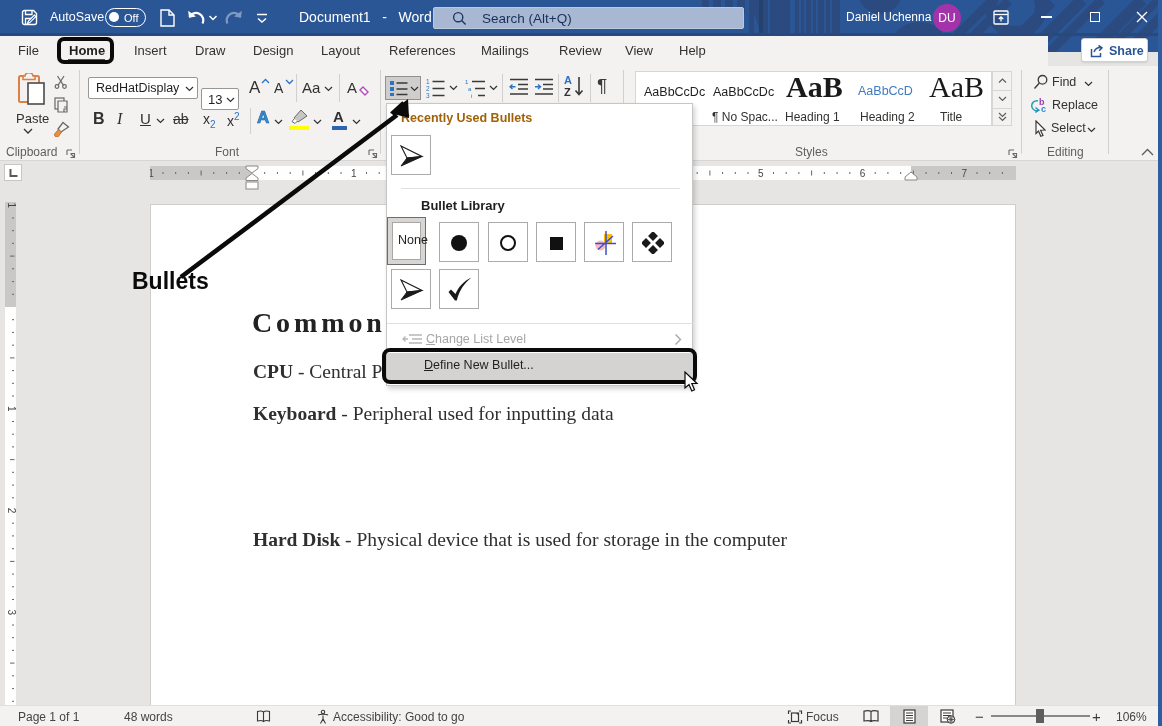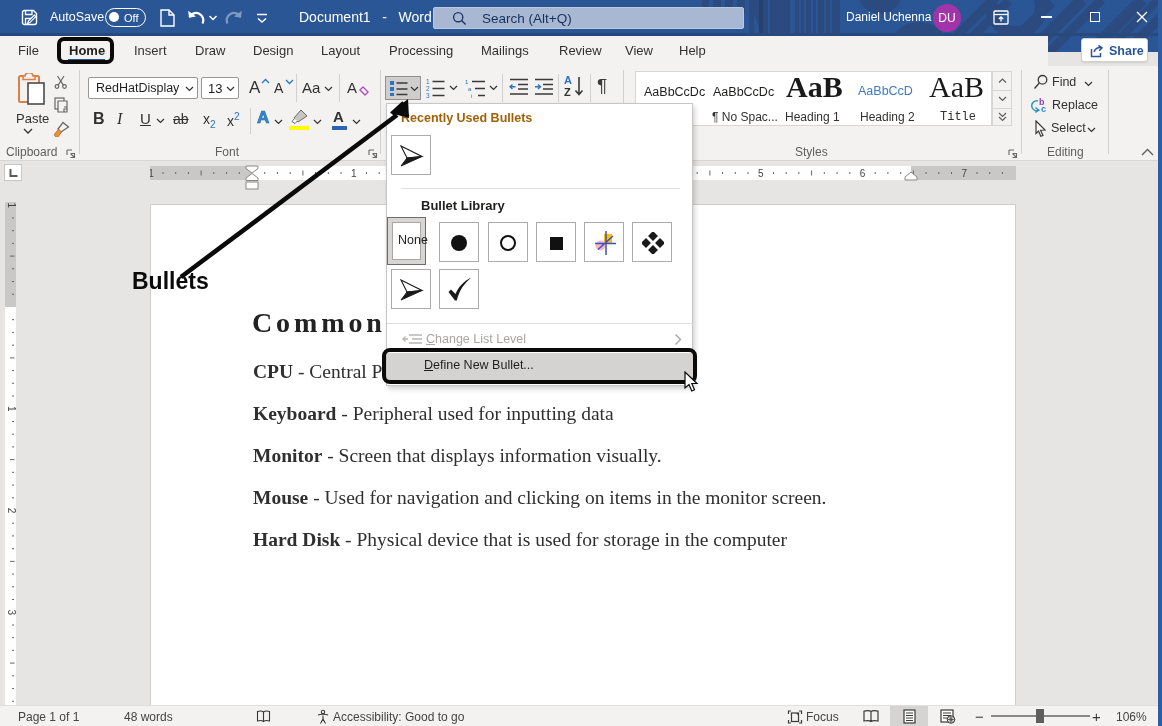--- a/index.html
+++ b/index.html
@@ -122,21 +122,21 @@
   </svg>
 </div>
 <div id="menurow">
   <div class="tab" style="left:18px;">File</div>
   <div class="tab" style="left:69px;font-weight:bold;color:#201f1e;">Home</div>
   <div class="abs" style="left:68px;top:23px;width:37px;height:3px;background:#2b5696;"></div>
   <div class="tab" style="left:134px;">Insert</div>
   <div class="tab" style="left:195px;">Draw</div>
   <div class="tab" style="left:253px;">Design</div>
   <div class="tab" style="left:321px;">Layout</div>
-  <div class="tab" style="left:389px;">Processing</div>
+  <div class="tab" style="left:389px;">References</div>
   <div class="tab" style="left:481px;">Mailings</div>
   <div class="tab" style="left:559px;">Review</div>
   <div class="tab" style="left:625px;">View</div>
   <div class="tab" style="left:679px;">Help</div>
 
   <div class="abs" style="left:57px;top:1px;width:57px;height:27px;border:4px solid #0a0a0a;border-radius:7px;z-index:60;"></div>
 
   <div class="abs" style="left:1081px;top:2px;width:67px;height:24px;background:#fff;border:1px solid #d2d0ce;border-radius:3px;box-shadow:0 1px 2px rgba(0,0,0,0.1);">
     <svg class="abs" style="left:8px;top:5px;" width="15" height="14" viewBox="0 0 15 14">
       <path d="M1.5 5 v7.5 h9 V9" fill="none" stroke="#2b5696" stroke-width="1.5"></path>
@@ -178,21 +178,21 @@
   <svg class="abs" style="left:65px;top:82px;" width="11" height="11" viewBox="0 0 11 11">
     <path d="M2 2 h5 M2 2 v5 M9.5 5.5 v4 h-4 M9.5 9.5 l-4 -4 M6.2 5.5 h3.3 v3.3" fill="none" stroke="#6a6866" stroke-width="1.1"></path>
   </svg>
 
   <div class="combo" style="left:88px;top:11px;width:110px;height:22px;">
     <div class="abs" style="left:7px;top:3px;font-size:12.5px;">RedHatDisplay</div>
     <svg class="abs" style="left:96px;top:8px;" width="9" height="7" viewBox="0 0 9 7">
         <path d="M1 1 l3.5 3.5 3.5 -3.5" fill="none" stroke="#323130" stroke-width="1.2"></path>
       </svg>
   </div>
-  <div class="combo" style="left:201px;top:11px;width:38px;height:22px;">
+  <div class="combo" style="left:201px;top:22px;width:38px;height:22px;">
     <div class="abs" style="left:6px;top:3px;">13</div>
     <svg class="abs" style="left:24px;top:8px;" width="9" height="7" viewBox="0 0 9 7">
         <path d="M1 1 l3.5 3.5 3.5 -3.5" fill="none" stroke="#323130" stroke-width="1.2"></path>
       </svg>
   </div>
 
   <div class="abs" style="left:249px;top:12px;font-size:17px;color:#323130;">A</div>
   <svg class="abs" style="left:261px;top:12px;" width="9" height="6" viewBox="0 0 9 6">
       <path d="M1 5 l3.5 -3.5 3.5 3.5" fill="none" stroke="#2b74c4" stroke-width="1.3"></path>
     </svg>
@@ -300,21 +300,21 @@
 
   <div class="abs" style="left:635px;top:5px;width:357px;height:55px;background:#fff;border:1px solid #d8d6d4;"></div>
   <div class="abs" style="left:644px;top:19px;font-size:12.5px;color:#201f1e;">AaBbCcDc</div>
   <div class="abs" style="left:713px;top:19px;font-size:12.5px;color:#201f1e;">AaBbCcDc</div>
   <div class="abs" style="left:712px;top:44px;font-size:12px;color:#323130;">¶ No Spac...</div>
   <div class="abs" style="left:786px;top:4px;font-size:30px;font-weight:bold;font-family:'Liberation Serif',serif;color:#1a1a1a;">AaB</div>
   <div class="abs" style="left:785px;top:44px;font-size:12px;color:#323130;">Heading 1</div>
   <div class="abs" style="left:858px;top:18px;font-size:12.5px;color:#3f7bbf;">AaBbCcD</div>
   <div class="abs" style="left:860px;top:44px;font-size:12px;color:#323130;">Heading 2</div>
   <div class="abs" style="left:929px;top:4px;font-size:30px;font-family:'Liberation Serif',serif;color:#1a1a1a;">AaB</div>
-  <div class="abs" style="left:940px;top:44px;font-size:12px;color:#323130;font-family:Liberation Mono, monospace;">Title</div>
+  <div class="abs" style="left:940px;top:44px;font-size:12px;color:#323130;">Title</div>
 
   <div class="abs" style="left:992px;top:5px;width:20px;height:55px;background:#f3f2f1;border:1px solid #d8d6d4;">
     <div class="abs" style="left:0;top:18px;width:18px;height:1px;background:#d8d6d4;"></div>
     <div class="abs" style="left:0;top:36px;width:18px;height:1px;background:#d8d6d4;"></div>
     <svg class="abs" style="left:5px;top:6px;" width="9" height="6" viewBox="0 0 9 6">
         <path d="M1 4.5 l3.5 -3.5 3.5 3.5" fill="none" stroke="#605e5c" stroke-width="1.2"></path>
       </svg>
     <svg class="abs" style="left:5px;top:24px;" width="9" height="6" viewBox="0 0 9 6">
         <path d="M1 1 l3.5 3.5 3.5 -3.5" fill="none" stroke="#605e5c" stroke-width="1.2"></path>
       </svg>
@@ -487,22 +487,20 @@
       <path d="M5 461.1 h4.5" stroke="#666" stroke-width="1"></path>
       <path d="M7 473.8 h2" stroke="#666" stroke-width="1"></path>
       <path d="M7 486.6 h2" stroke="#666" stroke-width="1"></path>
       <path d="M7 499.3 h2" stroke="#666" stroke-width="1"></path>
     </svg>
 
   <div id="page">
     <div class="doc-serif abs" style="left:101px;top:102px;font-size:28px;font-weight:bold;color:#222;white-space:nowrap;letter-spacing:3.9px;">Common Computer Terms</div>
     <div class="doc-serif abs" style="left:102px;top:156px;font-size:19.5px;white-space:nowrap;"><b>CPU</b> - Central Processing Unit of computer</div>
     <div class="doc-serif abs" style="left:102px;top:198px;font-size:19.5px;white-space:nowrap;"><b>Keyboard</b> - Peripheral used for inputting data</div>
-    <div class="doc-serif abs" style="left:102px;top:240px;font-size:19.5px;white-space:nowrap;"><b>Monitor</b> - Screen that displays information visually.</div>
-    <div class="doc-serif abs" style="left:102px;top:282px;font-size:19.5px;white-space:nowrap;"><b>Mouse</b> - Used for navigation and clicking on items in the monitor screen.</div>
     <div class="doc-serif abs" style="left:102px;top:324px;font-size:19.5px;white-space:nowrap;"><b>Hard Disk</b> - Physical device that is used for storage in the computer</div>
   </div>
 </div>
 <div id="statusbar">
   <div class="abs" style="left:18px;top:4px;">Page 1 of 1</div>
   <div class="abs" style="left:124px;top:4px;">48 words</div>
   <svg class="abs" style="left:256px;top:4px;" width="15" height="14" viewBox="0 0 15 14">
     <path d="M7.5 2 C6 0.8 4 0.8 1.5 1.5 V11 C4 10.3 6 10.3 7.5 11.5 C9 10.3 11 10.3 13.5 11 V1.5 C11 0.8 9 0.8 7.5 2 z" fill="none" stroke="#3b3a39" stroke-width="1.1"></path>
     <path d="M7.5 2 V11.5" stroke="#3b3a39" stroke-width="1.1"></path>
   </svg>

